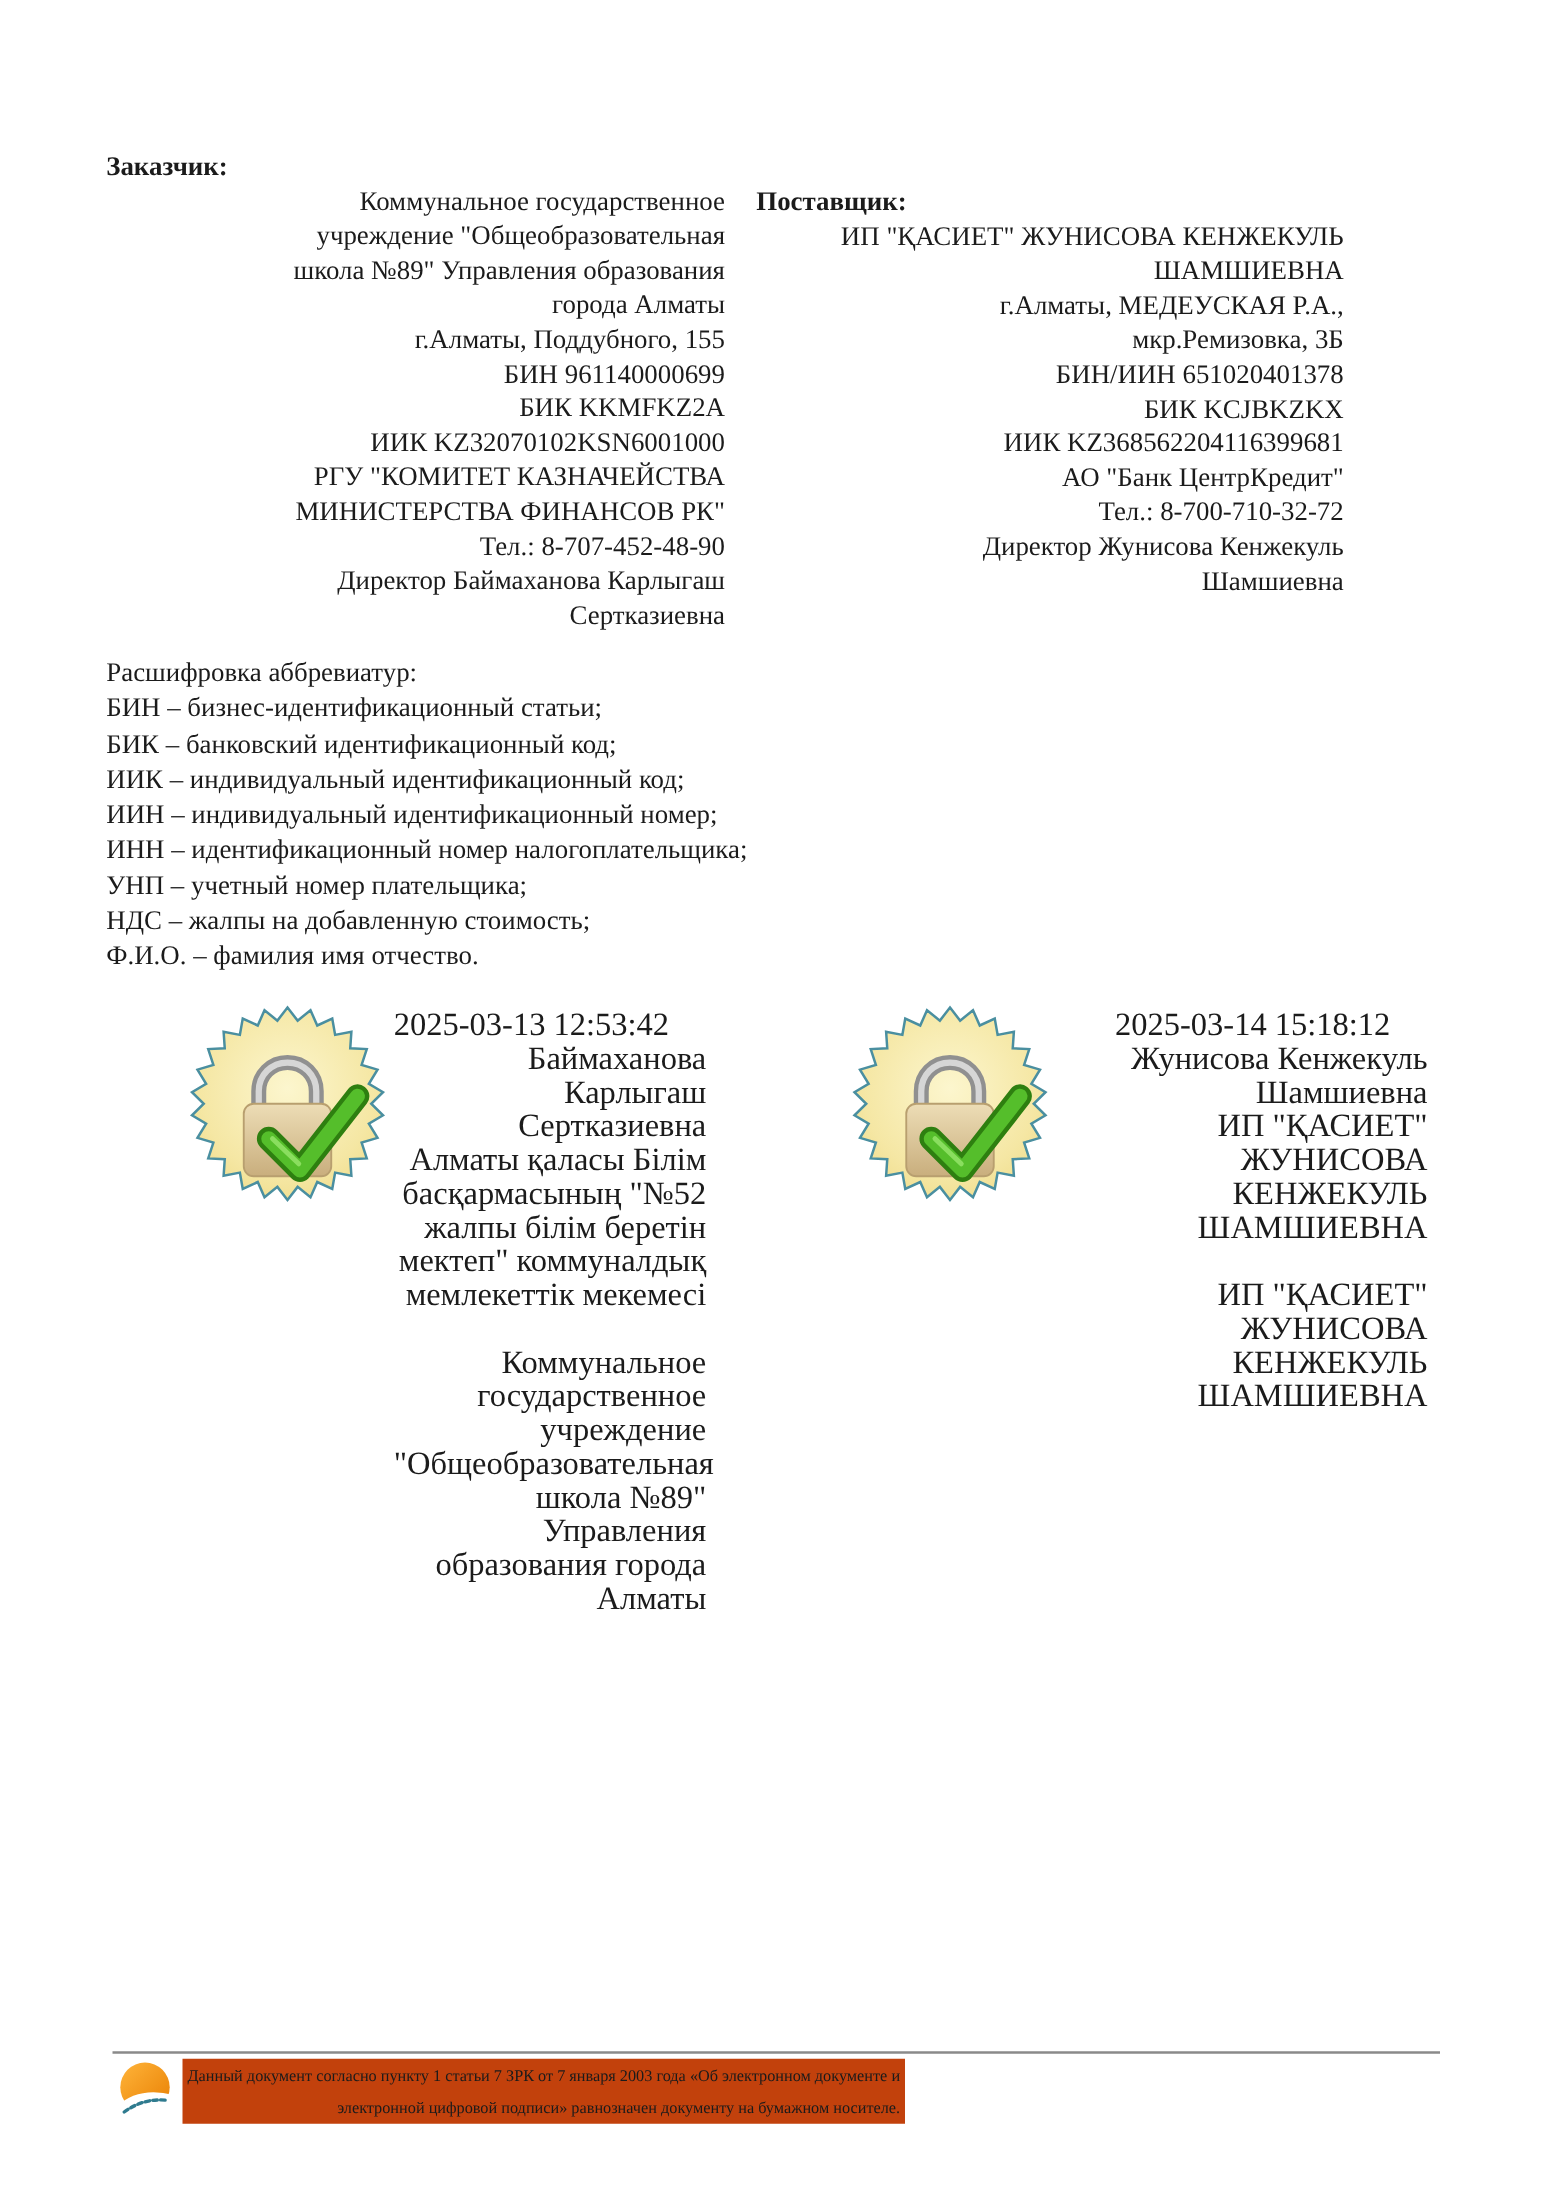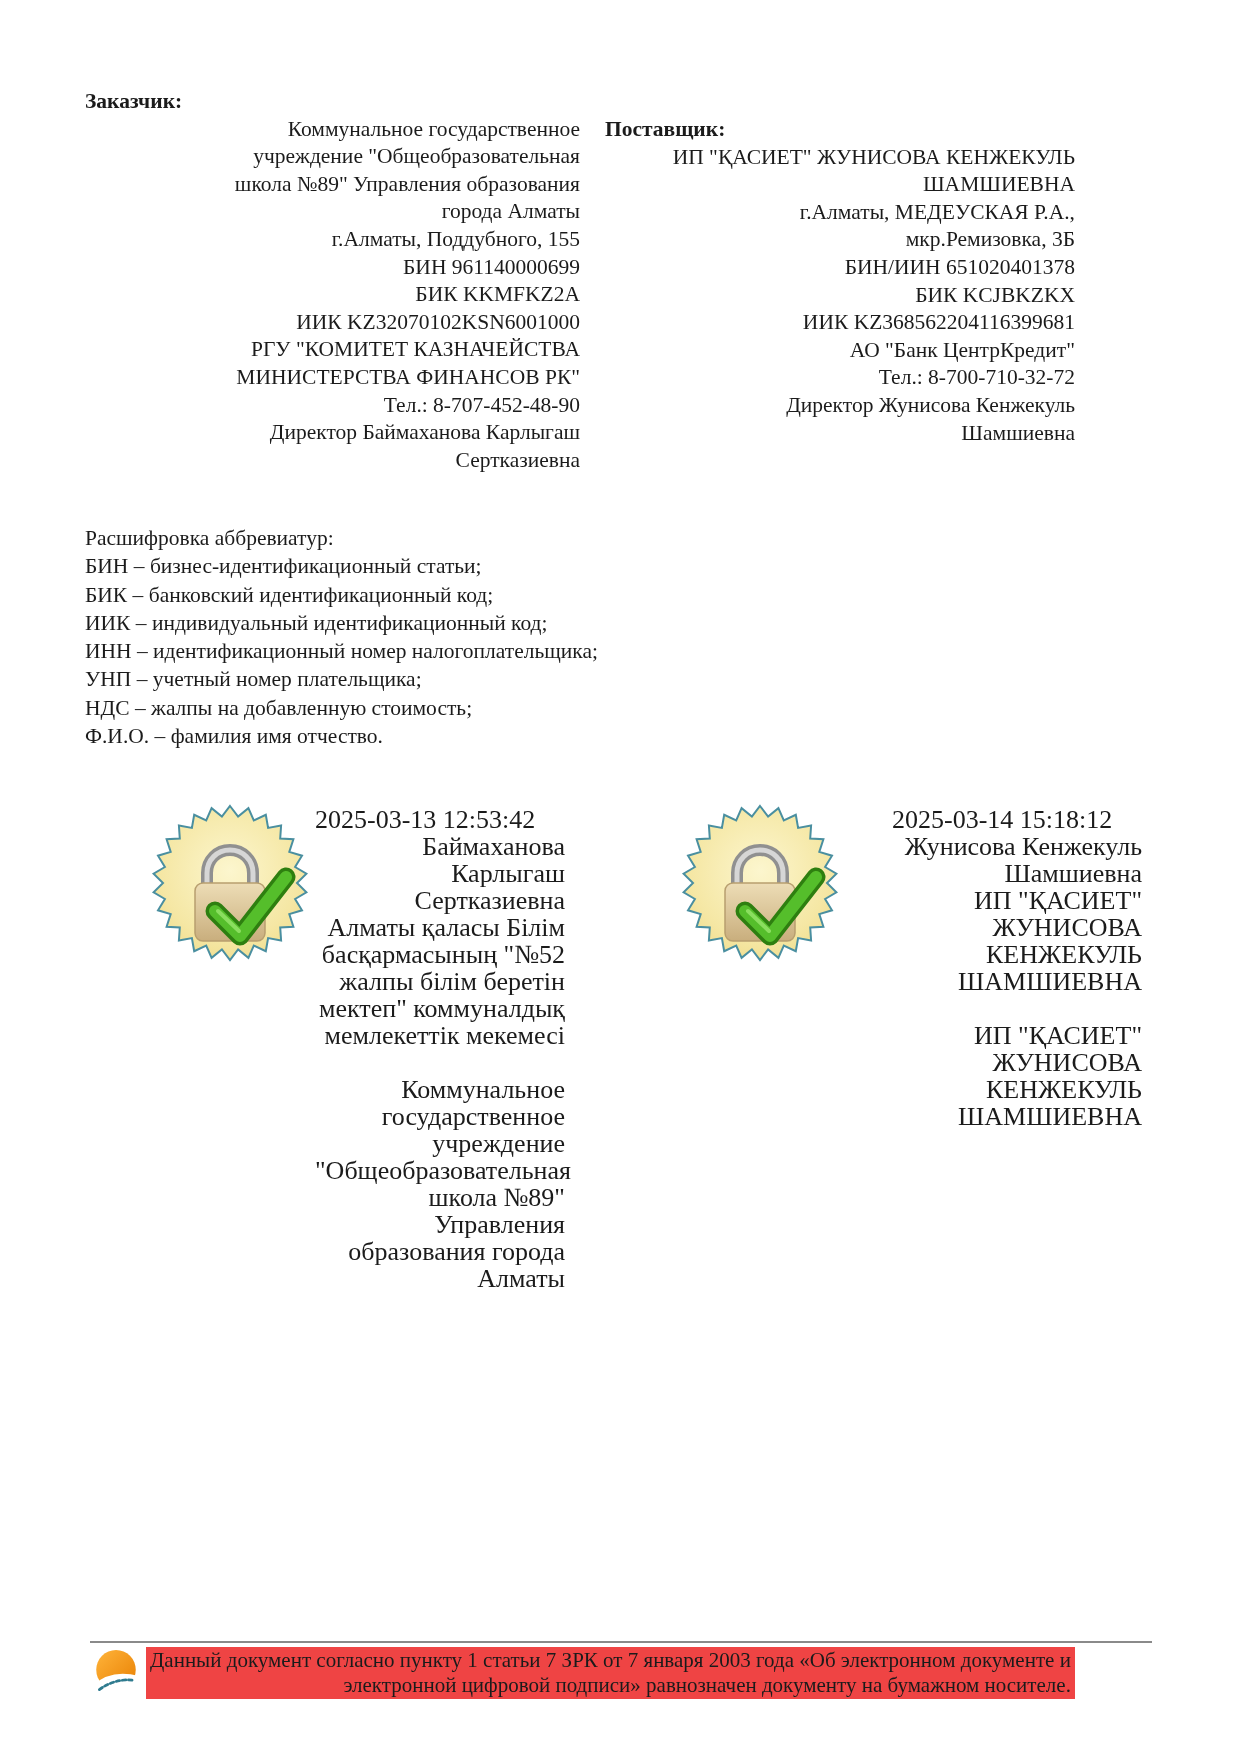--- a/index.html
+++ b/index.html
@@ -3,28 +3,28 @@
 <meta charset="utf-8">
 <style>
   html,body{margin:0;padding:0;}
   body{
     width:1241px;height:1754px;background:#ffffff;position:relative;
     font-family:"Liberation Serif","DejaVu Serif",serif;color:#1b1b1b;
     -webkit-font-smoothing:antialiased;
   }
   .abs{position:absolute;}
   .pre{white-space:pre-line;text-align:right;}
-  .party{font-size:21.5px;line-height:27.6px;}
+  .party{font-size:21.5px;line-height:27.6px;margin-top:32px;}
   .party .label{font-weight:bold;}
   .abbrev{font-size:21.5px;line-height:28.3px;}
   .sig-text{font-size:26px;line-height:27px;}
   .sig-text .ts{margin:0 0 0 0;}
   .sig-text .block2{margin-top:27px;}
   .footer-note{
-    font-size:21px;line-height:25px;background:#ef4444;
+    font-size:13px;line-height:25px;background:#c2410c;
     padding:1px 4px;display:inline-block;
   }
   .hrline{border-top:2px solid #8a8a8a;height:0;}
   .seal{display:block;}
 </style>
 </head>
 <body>
 
 <svg width="0" height="0" style="position:absolute" aria-hidden="true">
   <defs>
@@ -74,20 +74,21 @@
 Тел.: 8-700-710-32-72
 Директор Жунисова Кенжекуль
 Шамшиевна</div>
 </div>
 
 <div class="abs abbrev" style="left:85px;top:524px;width:720px;">
   <div>Расшифровка аббревиатур:</div>
   <div>БИН – бизнес-идентификационный статьи;</div>
   <div>БИК – банковский идентификационный код;</div>
   <div>ИИК – индивидуальный идентификационный код;</div>
+  <div>ИИН – индивидуальный идентификационный номер;</div>
   <div>ИНН – идентификационный номер налогоплательщика;</div>
   <div>УНП – учетный номер плательщика;</div>
   <div>НДС – жалпы на добавленную стоимость;</div>
   <div>Ф.И.О. – фамилия имя отчество.</div>
 </div>
 
 <div class="abs" style="left:150px;top:803px;width:160px;height:160px;">
   <svg class="seal" width="160" height="160" viewBox="0 0 160 160">
     <polygon class="seal-star" fill="url(#sealGrad)" stroke="#4A8FA0" stroke-width="2" points="80.0,3.0 88.1,13.5 98.4,5.2 103.8,17.4 115.8,11.8 118.1,24.9 131.1,22.4 130.2,35.6 143.4,36.3 139.3,48.9 152.0,52.7 145.1,64.0 156.4,70.7 147.0,80.0 156.4,89.3 145.1,96.0 152.0,107.3 139.3,111.1 143.4,123.7 130.2,124.4 131.1,137.6 118.1,135.1 115.8,148.2 103.8,142.6 98.4,154.8 88.1,146.5 80.0,157.0 71.9,146.5 61.6,154.8 56.2,142.6 44.2,148.2 41.9,135.1 28.9,137.6 29.8,124.4 16.6,123.7 20.7,111.1 8.0,107.3 14.9,96.0 3.6,89.3 13.0,80.0 3.6,70.7 14.9,64.0 8.0,52.7 20.7,48.9 16.6,36.3 29.8,35.6 28.9,22.4 41.9,24.9 44.2,11.8 56.2,17.4 61.6,5.2 71.9,13.5"></polygon>
     <g>

